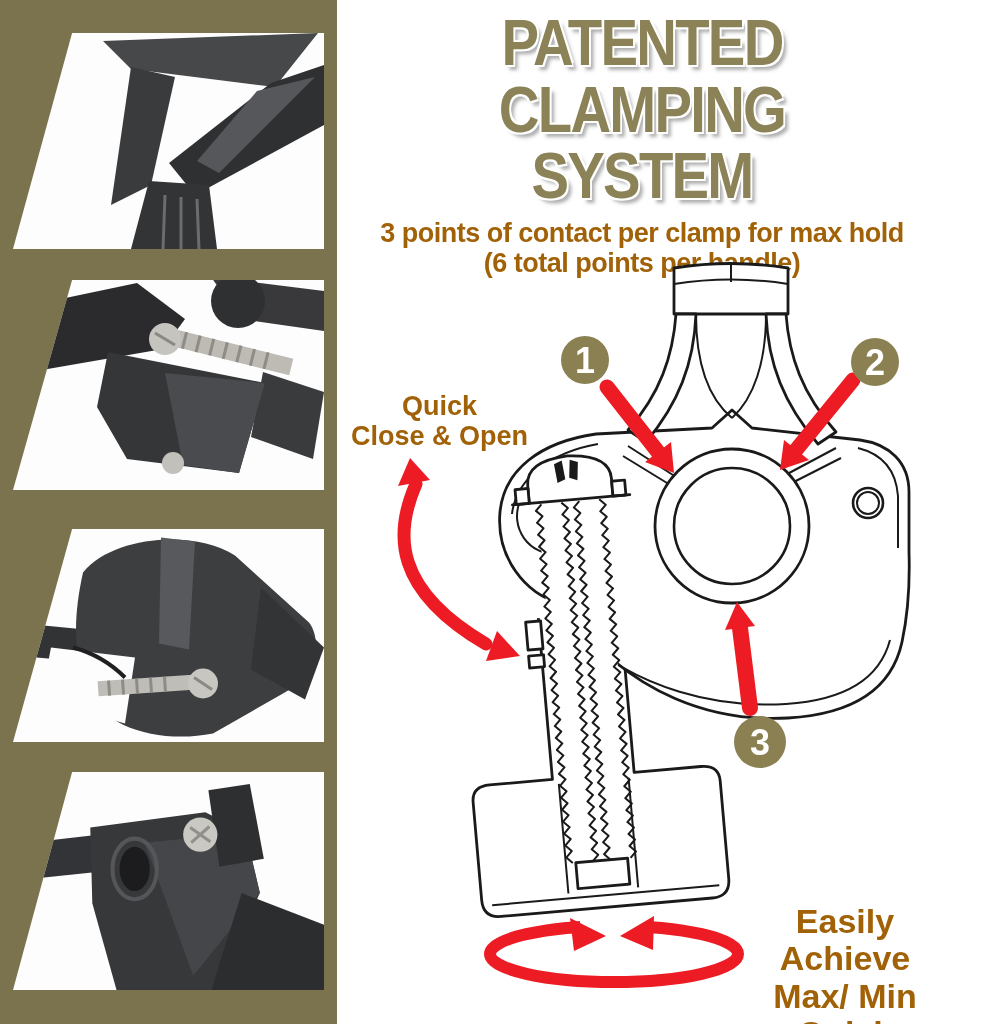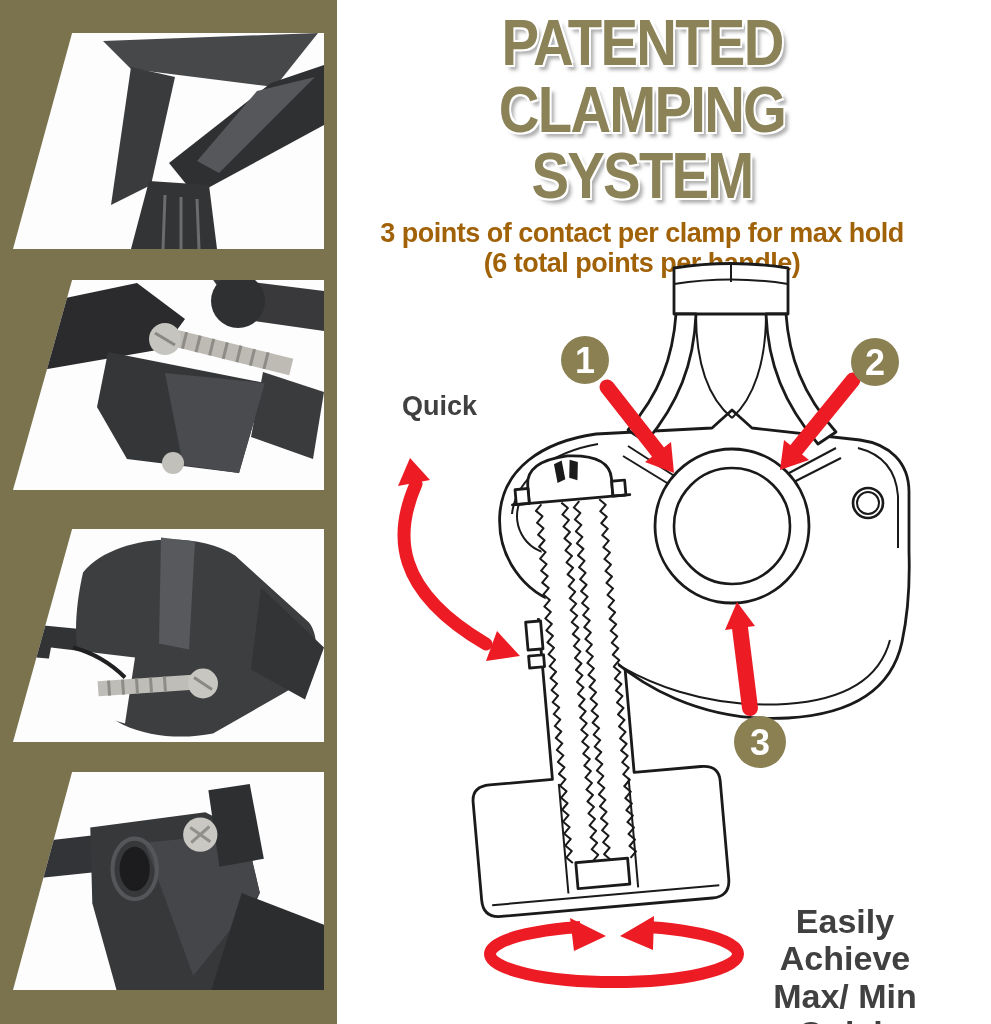--- a/index.html
+++ b/index.html
@@ -15,21 +15,21 @@
   #photo3{top:529px;height:213px;}
   #photo4{top:772px;height:218px;}
   
   #header{position:absolute;left:337px;top:10px;width:610px;text-align:center;color:#8b8257;}
   .title-line{display:block;font-weight:bold;font-size:64px;line-height:1.04;letter-spacing:-2px;
       transform:scaleX(.88);transform-origin:50% 50%;
       text-shadow:-2px -2px 0 #fff,2px -2px 0 #fff,-2px 2px 0 #fff,2px 2px 0 #fff,5px 5px 4px rgba(110,110,110,.55);}
   .subtitle-line{display:block;font-weight:bold;font-size:27px;line-height:1.12;letter-spacing:-.5px;color:#a16207;}
   #subtitle{margin-top:8px;}
   
-  .callout{position:absolute;text-align:center;color:#404040;font-weight:bold;}
+  .callout{position:absolute;text-align:center;color:#a16207;font-weight:bold;}
   #callout-quick{left:342px;top:392px;width:195px;font-size:27px;line-height:1.1;}
   #callout-grip{left:733px;top:903px;width:224px;font-size:34px;line-height:1.1;}
   
   #diagram{position:absolute;left:390px;top:252px;width:560px;height:772px;}
   .ln{fill:none;stroke:#1a1a1a;stroke-width:2.6;stroke-linejoin:round;stroke-linecap:round;}
   .lnw{fill:#ffffff;stroke:#1a1a1a;stroke-width:2.8;stroke-linejoin:round;}
   .thin{fill:none;stroke:#1a1a1a;stroke-width:2;stroke-linejoin:round;}
   .red{fill:#ed1c24;}
   .redln{fill:none;stroke:#ed1c24;stroke-linecap:round;}
   .marker{fill:#8a8052;}
@@ -121,20 +121,21 @@
     <span class="title-line">PATENTED CLAMPING</span>
     <span class="title-line">SYSTEM</span>
     <div id="subtitle">
       <span class="subtitle-line">3 points of contact per clamp for max hold</span>
       <span class="subtitle-line">(6 total points per handle)</span>
     </div>
   </div>
 
   <div class="callout" id="callout-quick">
     <div>Quick</div>
+    <div>Close &amp; Open</div>
   </div>
   <div class="callout" id="callout-grip">
     <div>Easily Achieve</div>
     <div>Max/ Min Quick</div>
   </div>
 
   <svg id="diagram" viewBox="0 0 560 772">
 
     <g transform="rotate(-5 178 235)">
       <path class="lnw" d="M137,363 L137,525 L74,525 Q56,525 56,541 L56,639 Q56,657 74,657 L286,657 Q304,657 304,639 L304,541 Q304,525 286,525 L219,525 L219,363"></path>

